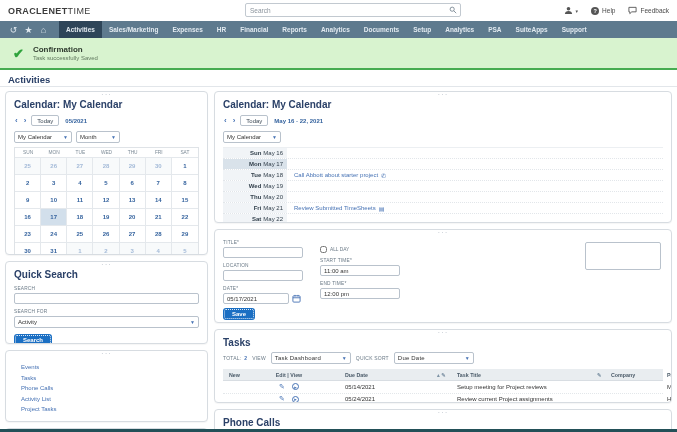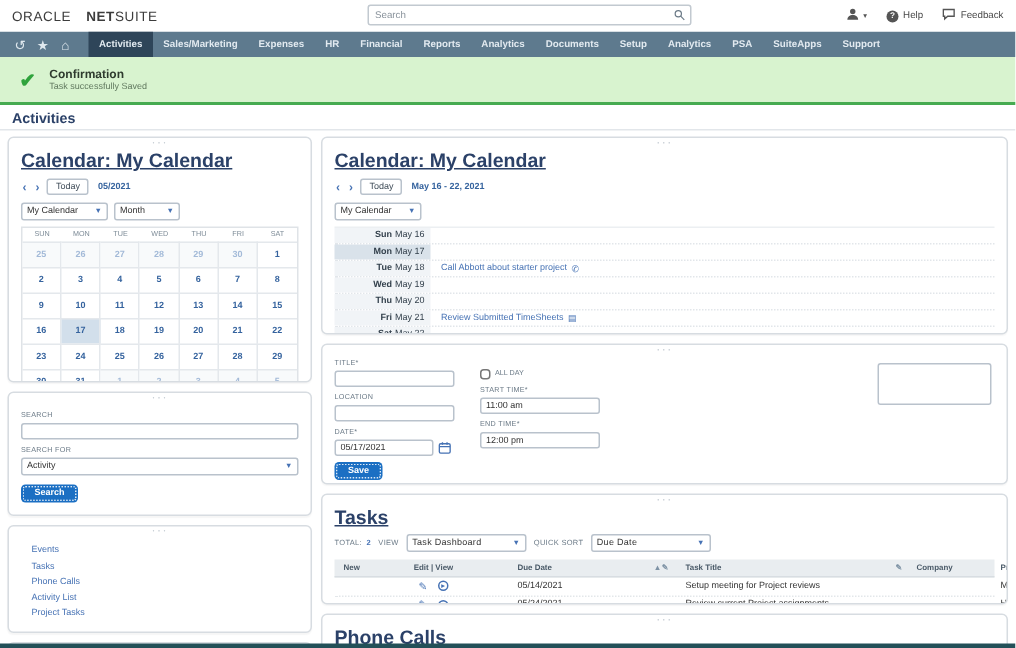--- a/index.html
+++ b/index.html
@@ -2,21 +2,21 @@
 <html><head>
 <meta charset="utf-8">
 <style>
 *{box-sizing:border-box;margin:0;padding:0;}
 html,body{width:677px;height:432px;overflow:hidden;}
 body{font-family:"Liberation Sans",sans-serif;background:#fff;position:relative;}
 
 
 .topbar{height:21px;display:flex;align-items:center;padding:0 8px;background:#fff;position:relative;}
 .brand{font-size:9px;color:#3c3c3c;letter-spacing:.4px;cursor:pointer;}
-.brand .oracle{font-weight:400;margin-right:10px;}
+.brand .oracle{font-weight:700;margin-right:0;}
 .brand .net{font-weight:700;}
 .gsearch{position:absolute;left:245px;top:3px;width:216px;height:14px;border:1px solid #c2c9d0;border-radius:2px;display:flex;align-items:center;background:#fff;}
 .gsearch input{flex:1;border:none;outline:none;font-size:6.5px;padding:0 4px;color:#333;background:transparent;min-width:0;}
 .gsearch input::placeholder{color:#8a939c;}
 .gsearch .mag{margin-right:3px;display:flex;}
 .topright{margin-left:auto;display:flex;align-items:center;gap:13px;font-size:6.5px;color:#4a4a4a;}
 .topright .item{display:flex;align-items:center;gap:3px;cursor:pointer;}
 .caret{font-size:5px;color:#555;}
 .qcircle{width:8px;height:8px;border-radius:50%;background:#555;color:#fff;font-size:5.5px;font-weight:700;display:flex;align-items:center;justify-content:center;}
 
@@ -35,21 +35,21 @@
 .cmsg{font-size:6px;color:#61795f;margin-top:1.5px;}
 
 .pagetitle{padding:4px 8px 3px;font-size:9.5px;font-weight:700;color:#2b4168;border-bottom:1px solid #e2e6ea;height:17px;}
 
 
 .content{display:flex;gap:6px;padding:4px 5px;align-items:flex-start;}
 .colL{width:203px;display:flex;flex-direction:column;gap:6px;flex:none;}
 .colR{flex:1;display:flex;flex-direction:column;gap:6px;min-width:0;}
 .panel{background:#fff;border:1px solid #d7dce1;border-radius:4px;padding:7px 8px 6px;position:relative;box-shadow:0 1px 1px rgba(0,0,0,.04);overflow:hidden;}
 .handle{position:absolute;top:-2px;left:50%;transform:translateX(-50%);color:#c6cdd4;font-size:8px;letter-spacing:1px;}
-.ptitle{font-size:13px;font-weight:700;color:#2b4168;text-decoration:underline;}
+.ptitle{font-size:10px;font-weight:700;color:#2b4168;}
 
 .ctrlrow{display:flex;align-items:center;gap:4px;margin-top:5px;}
 .navarrow{color:#4672b4;font-weight:700;font-size:8px;padding:0 1px;cursor:pointer;line-height:1;}
 .btn-today{border:1px solid #b9c2cc;border-radius:2px;font-size:6px;padding:1.5px 5px;color:#3d4a56;background:#fff;cursor:pointer;}
 .bluelabel{font-size:6px;font-weight:700;color:#35639e;margin-left:2px;white-space:nowrap;}
 
 .select{border:1px solid #b9c2cc;border-radius:2px;height:12px;display:flex;align-items:center;justify-content:space-between;font-size:6px;color:#333;padding:0 3px;background:#fff;cursor:pointer;flex:none;}
 .select .arr{color:#4672b4;font-size:5px;margin-left:4px;}
 
 
@@ -109,21 +109,21 @@
 .viewic{width:7px;height:7px;border:1px solid #4672b4;border-radius:50%;color:#4672b4;font-size:5px;display:inline-flex;align-items:center;justify-content:center;cursor:pointer;}
 
 .stub{height:20px;}
 .bottombar{position:absolute;left:0;bottom:0;width:100%;height:3px;background:#235058;}
 </style>
 </head>
 <body>
 
 <div class="topbar">
   <div class="brand">
-    <span class="oracle">ORACLE</span><span class="net">NET</span><span class="suite">SUITE</span>
+    <span class="oracle">ORACLE</span><span class="net">NET</span><span class="suite">TIME</span>
   </div>
   <div class="gsearch">
     <input placeholder="Search" style="">
     <span class="mag">
       <svg width="8" height="8" viewBox="0 0 10 10">
           <circle cx="4" cy="4" r="2.6" fill="none" stroke="#6b7a87" stroke-width="1"></circle>
           <line x1="6" y1="6" x2="9" y2="9" stroke="#6b7a87" stroke-width="1"></line>
         </svg>
     </span>
   </div>
@@ -253,20 +253,21 @@
             <div class="day out">2</div>
             <div class="day out">3</div>
             <div class="day out">4</div>
             <div class="day out">5</div>
           </div>
       </div>
     </div>
 
     <div class="panel" style="height:83px;">
       <div class="handle">···</div>
+      <div class="ptitle">Quick Search</div>
       <div class="formlabel" style="margin-top:6px;">SEARCH</div>
       <input class="tinput" style="">
       <div class="formlabel">SEARCH FOR</div>
       <div class="select" style="width:100%;margin-top:2px;">
         <span>Activity</span>
         <span class="arr">▼</span>
       </div>
       <button class="bluebtn">Search</button>
     </div>
 

